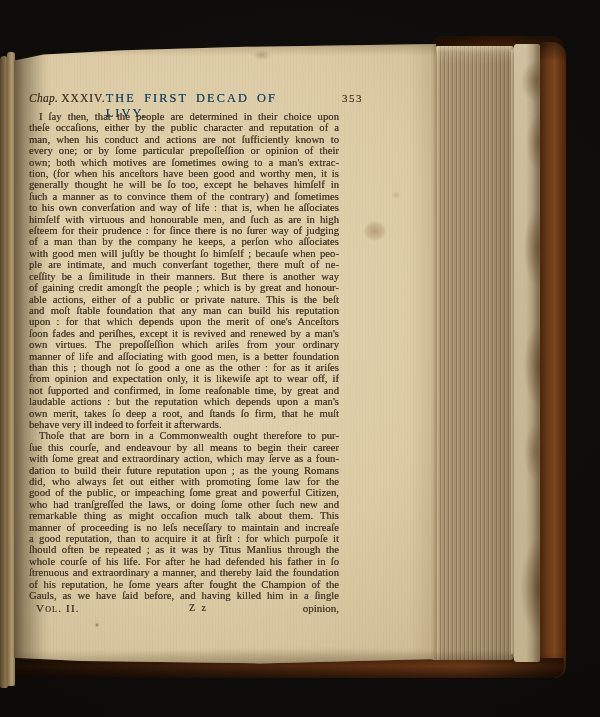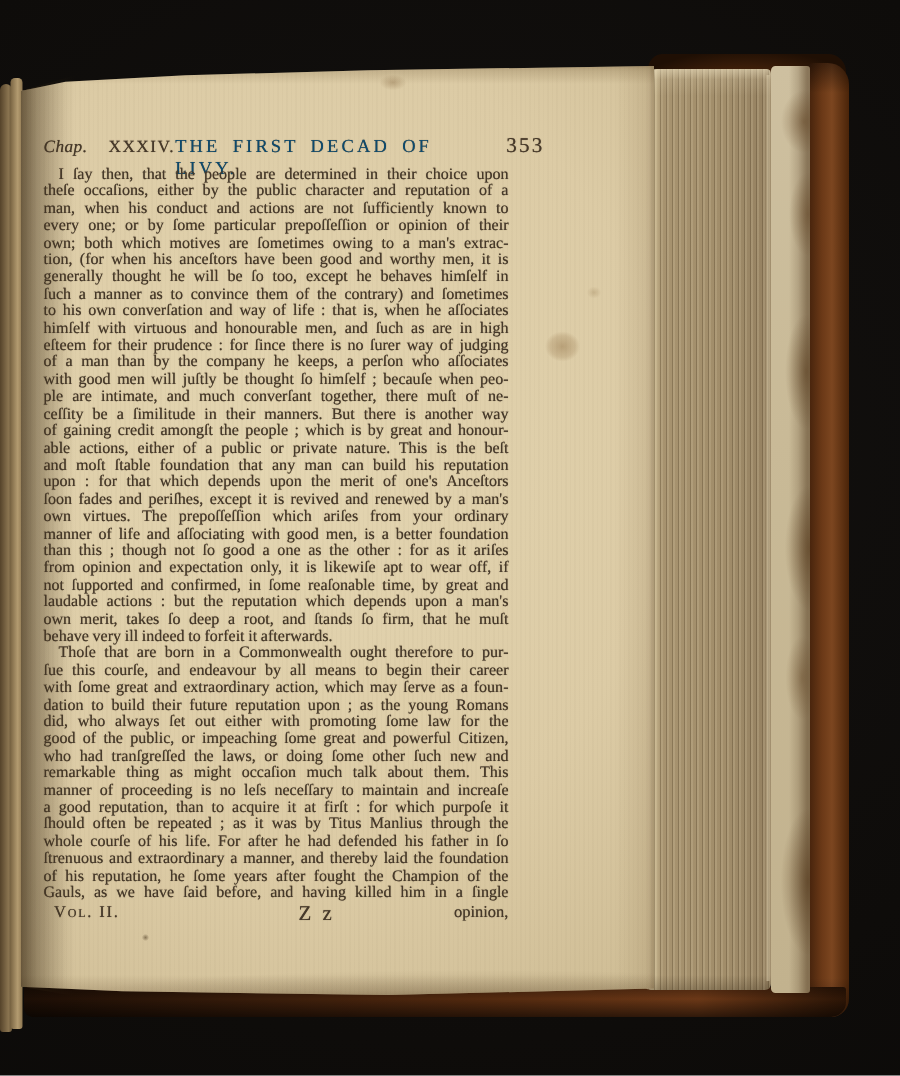--- a/index.html
+++ b/index.html
@@ -70,31 +70,31 @@
     background:radial-gradient(closest-side, rgba(110,78,40,.32), transparent 75%);}
   .stain.s3{left:94px;top:622px;width:6px;height:6px;
     background:radial-gradient(closest-side, rgba(70,52,28,.55), transparent 80%);}
   .stain.s4{left:390px;top:190px;width:12px;height:10px;
     background:radial-gradient(closest-side, rgba(120,88,46,.22), transparent 80%);}
   
   .text-block{left:29px;top:88px;width:310px;z-index:4;color:#46392a;
     text-shadow:0 0 .5px rgba(70,56,38,.85);}
   .header{display:flex;justify-content:space-between;align-items:baseline;height:14px;}
   .chap-word{font-style:italic;font-size:11.5px;letter-spacing:.3px;}
-  .chap-num{font-size:11.5px;letter-spacing:1px;margin-left:14px;}
+  .chap-num{font-size:11.5px;letter-spacing:1px;margin-left:3px;}
   .running-title{font-size:12.3px;letter-spacing:2.1px;word-spacing:3px;color:#0c4a6e;}
-  .folio{font-size:14px;letter-spacing:1.5px;margin-right:-24px;margin-left:20px;}
+  .folio{font-size:11px;letter-spacing:1.5px;margin-right:-24px;margin-left:20px;}
   .body-text{margin-top:9px;}
   .line{height:11.42px;line-height:11.45px;font-size:10.7px;word-spacing:-.2px;
     text-align:justify;text-align-last:justify;white-space:normal;}
   .line.indent{text-indent:10px;}
   .line.noj{text-align-last:left;}
   .footer{position:relative;height:13px;margin-top:1px;font-size:11px;}
   .vol{position:absolute;left:7px;font-variant:small-caps;letter-spacing:1.2px;}
-  .sig{position:absolute;left:170px;letter-spacing:2px;font-size:14px;}
+  .sig{position:absolute;left:160px;letter-spacing:2px;font-size:10px;}
   .catch{position:absolute;right:0;}
 </style>
 </head>
 <body>
 
 <div class="abs cover-top-band"></div>
 <div class="abs cover-right"></div>
 <div class="abs cover-bottom"></div>
 <div class="abs sliver-a"></div>
 <div class="abs sliver-b"></div>

